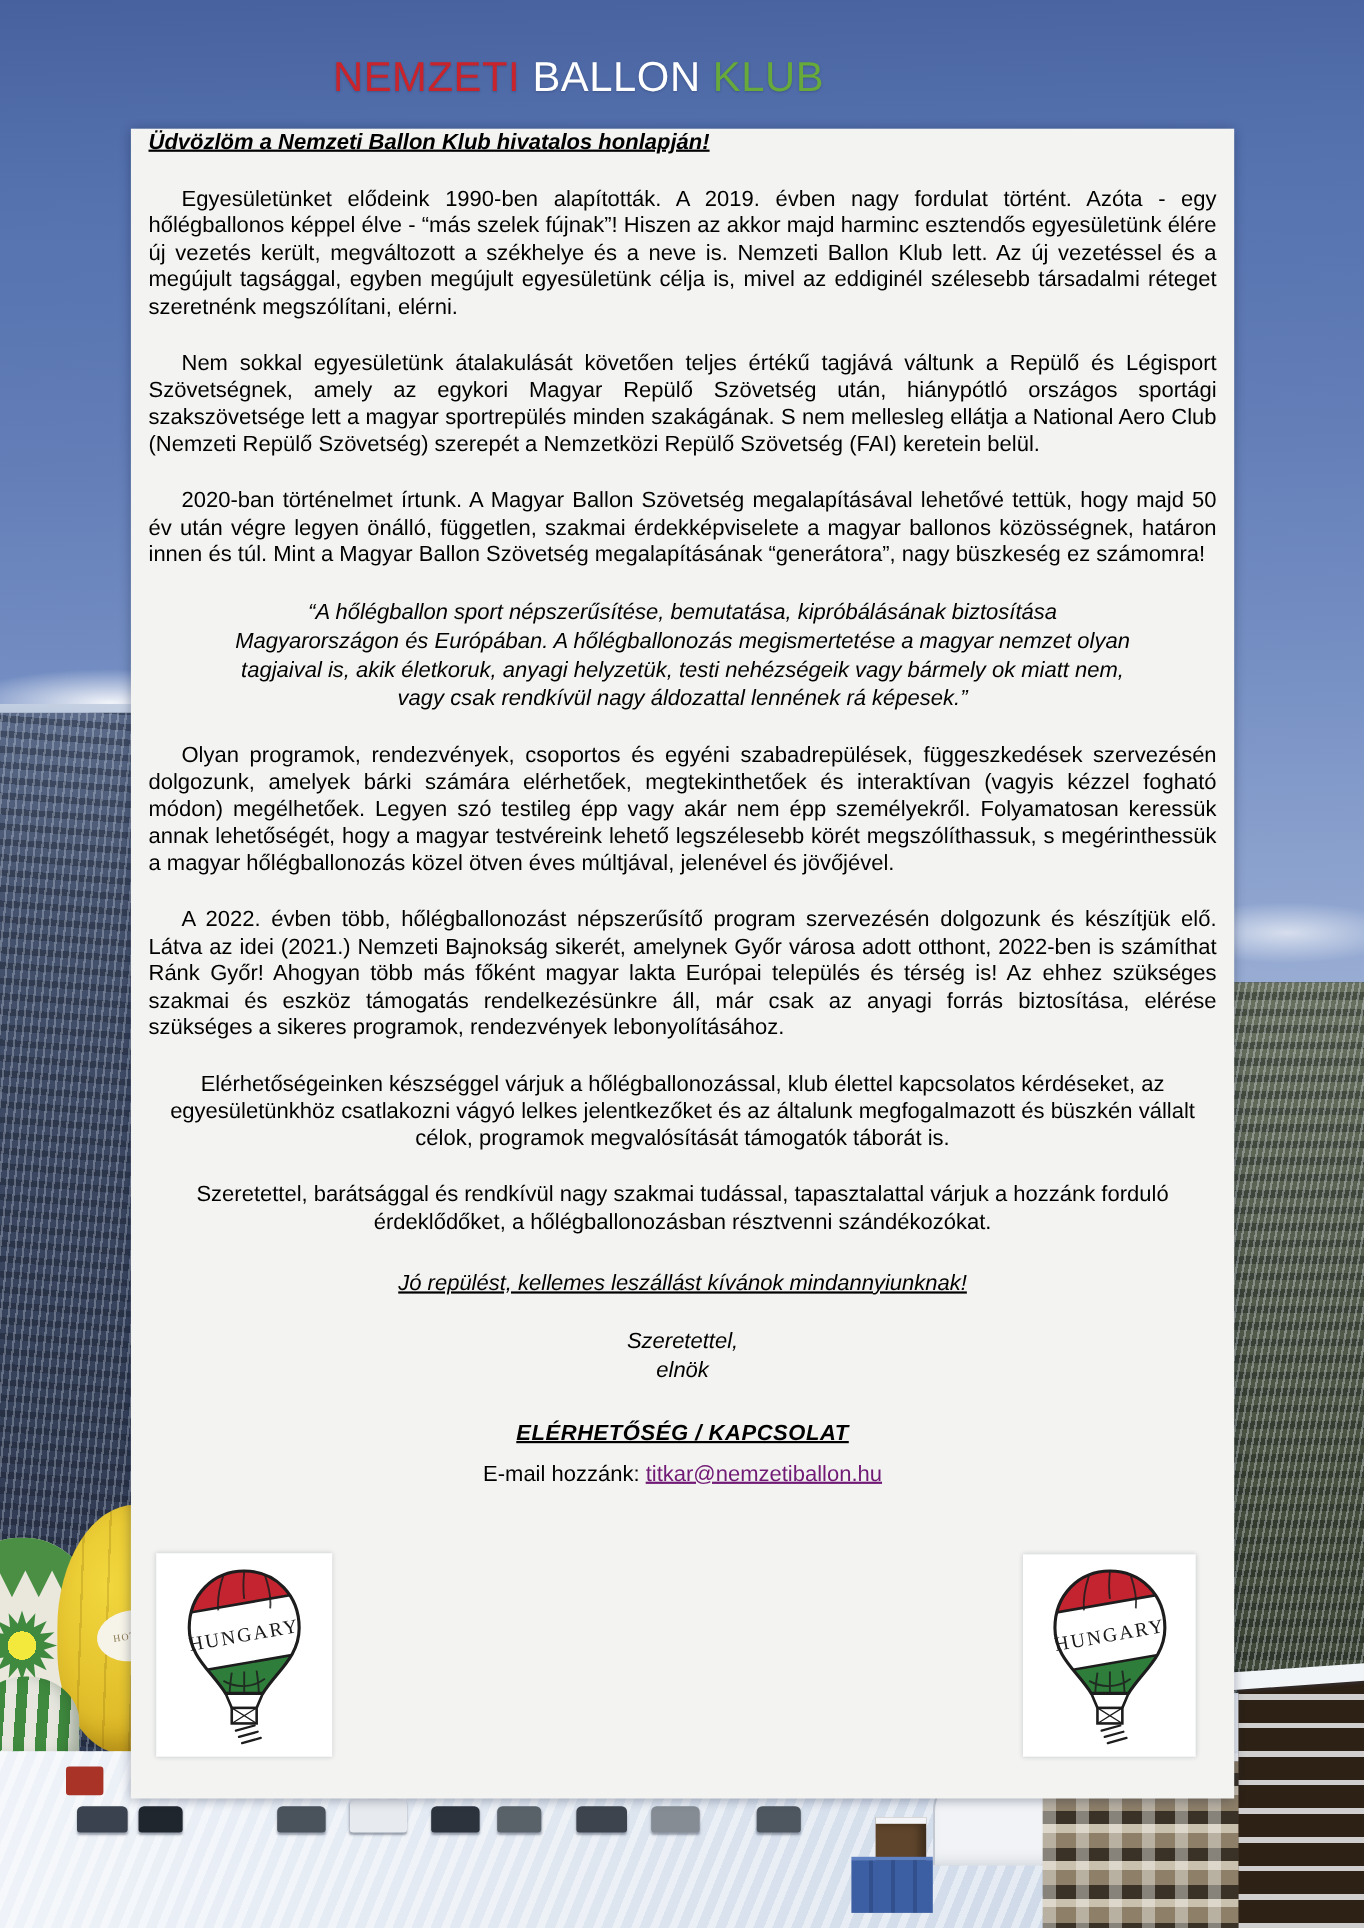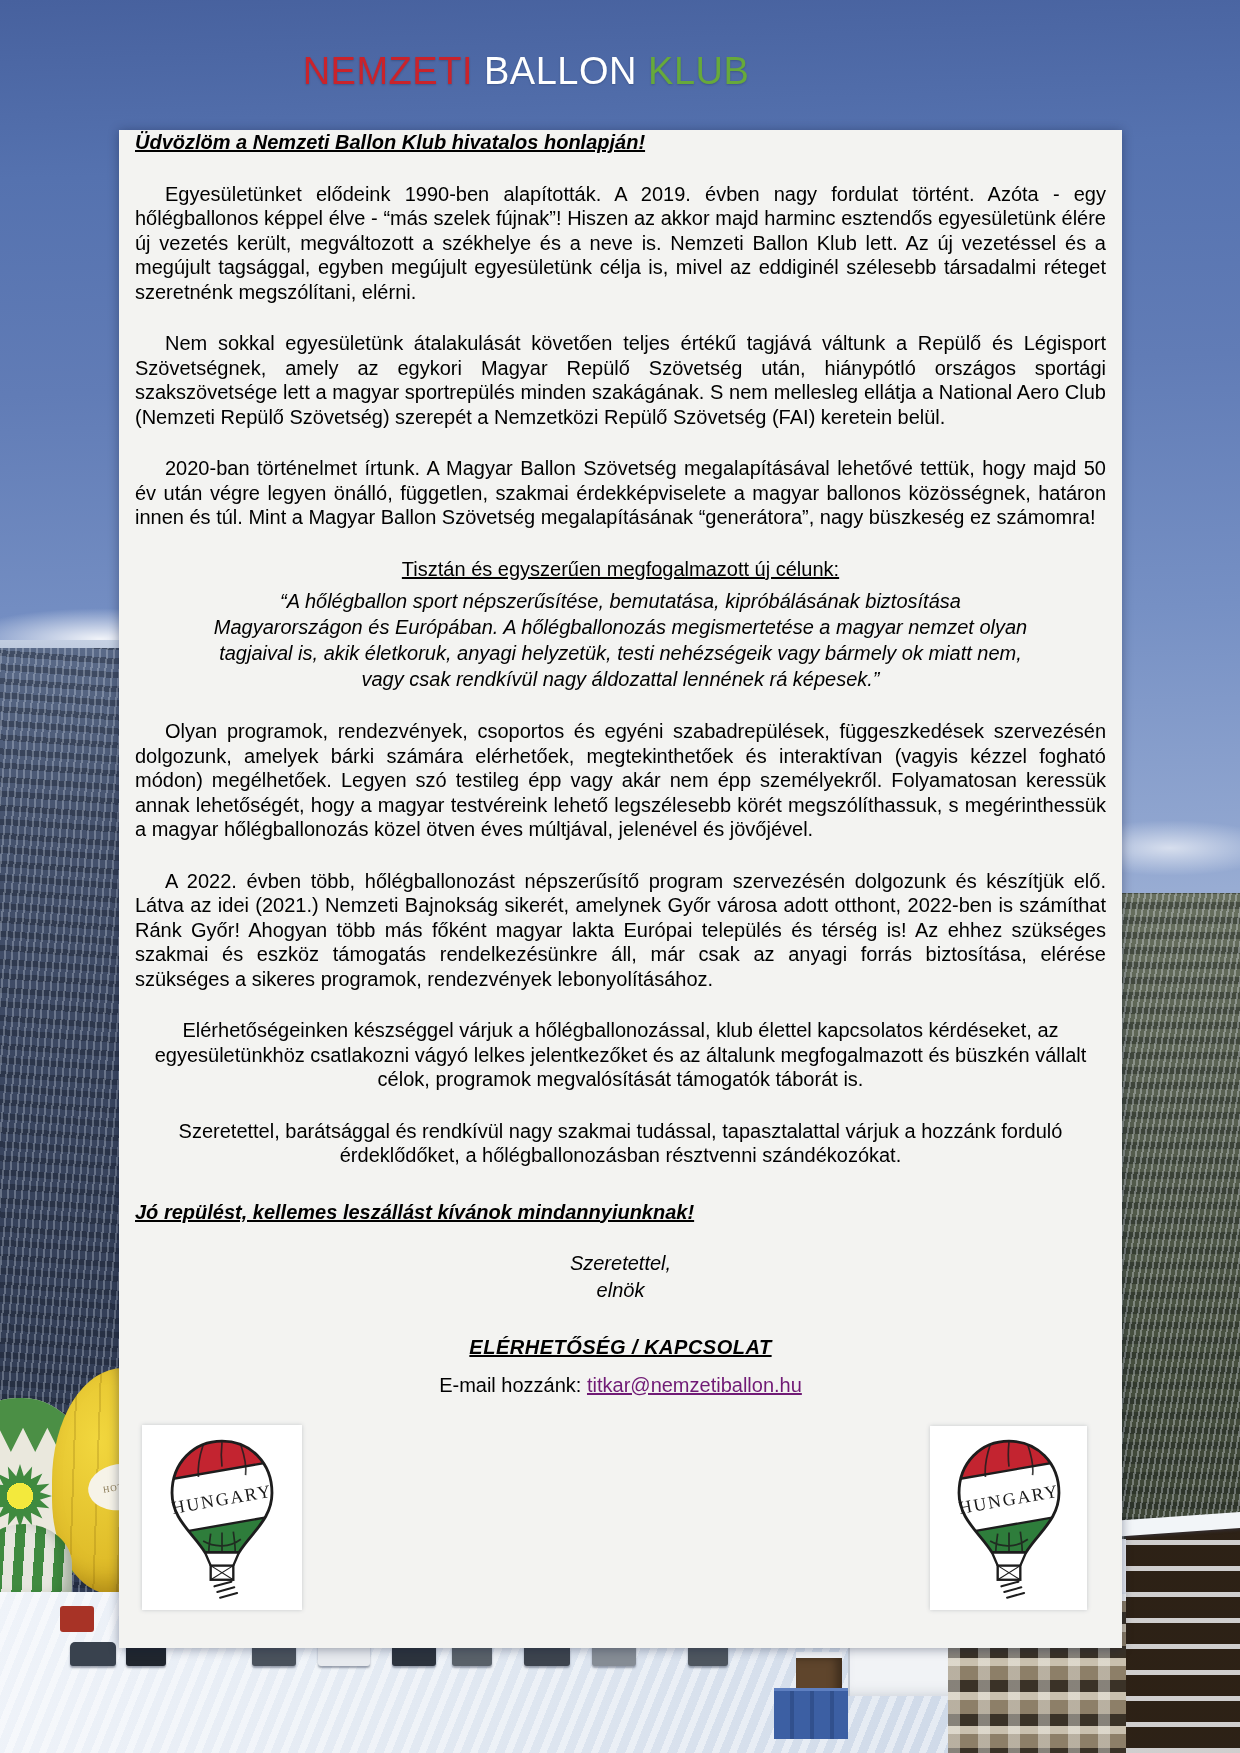--- a/index.html
+++ b/index.html
@@ -137,42 +137,42 @@
   
   .site-title {
     position:absolute; left:0; top:50px; width:1052px; text-align:center;
     font-size:38px; font-weight:400; letter-spacing:.5px; z-index:4;
     text-shadow:0 1px 2px rgba(20,30,60,.25);
   }
   .tp1 { color:#c9232b; } .tp2 { color:#ffffff; } .tp3 { color:#67a93b; }
 
   
   .card {
-    position:absolute; left:119px; top:130px; width:1003px; min-height:1518px;
+    position:absolute; left:119px; top:117px; width:1003px; min-height:1518px;
     background:#f3f3f1; z-index:5; box-shadow:0 1px 10px rgba(15,25,55,.4);
     box-sizing:border-box; padding:0 16px 36px 16px;
   }
   .card p { font-size:20px; line-height:24.5px; margin:0 0 27px 0; }
   .welcome {
     font-size:20px; font-weight:bold; font-style:italic; text-decoration:underline;
     margin:30px 0 26px 0; line-height:25px;
   }
   .justify { text-align:justify; text-indent:30px; }
   .centerp { text-align:center; }
   .goal-heading {
     text-align:center; text-decoration:underline; font-size:20px;
     margin:10px 0 7px 0 !important; line-height:25px;
   }
   .goal-quote {
     text-align:center; font-style:italic; line-height:26px !important;
     padding:0 70px; margin-bottom:27px !important;
   }
   .farewell {
-    font-style:italic; text-decoration:underline;
-    margin:32px 0 0 0 !important; line-height:25px;font-weight:bold;
+    text-align:center; font-style:italic; text-decoration:underline;
+    margin:32px 0 0 0 !important; line-height:25px;
   }
   .signature { text-align:center; font-style:italic; font-size:20px; line-height:27px; margin-top:26px; }
   .contact-heading {
     text-align:center; font-weight:bold; font-style:italic; text-decoration:underline;
     font-size:21px; letter-spacing:.5px; margin:31px 0 13px 0 !important; line-height:27px;
   }
   .contact-line { text-align:center; font-size:20px; line-height:25px; margin:0 0 8px 0 !important; }
   .email-link { color:#701a75; text-decoration:underline; }
 
   
@@ -235,21 +235,20 @@
   </div>
 
   <div class="card">
 
     <p class="welcome">Üdvözlöm a Nemzeti Ballon Klub hivatalos honlapján!</p>
 
     <p class="justify">Egyesületünket elődeink 1990-ben alapították. A 2019. évben nagy fordulat történt. Azóta - egy hőlégballonos képpel élve - “más szelek fújnak”! Hiszen az akkor majd harminc esztendős egyesületünk élére új vezetés került, megváltozott a székhelye és a neve is. Nemzeti Ballon Klub lett. Az új vezetéssel és a megújult tagsággal, egyben megújult egyesületünk célja is, mivel az eddiginél szélesebb társadalmi réteget szeretnénk megszólítani, elérni.</p>
     <p class="justify">Nem sokkal egyesületünk átalakulását követően teljes értékű tagjává váltunk a Repülő és Légisport Szövetségnek, amely az egykori Magyar Repülő Szövetség után, hiánypótló országos sportági szakszövetsége lett a magyar sportrepülés minden szakágának. S nem mellesleg ellátja a National Aero Club (Nemzeti Repülő Szövetség) szerepét a Nemzetközi Repülő Szövetség (FAI) keretein belül.</p>
     <p class="justify">2020-ban történelmet írtunk. A Magyar Ballon Szövetség megalapításával lehetővé tettük, hogy majd 50 év után végre legyen önálló, független, szakmai érdekképviselete a magyar ballonos közösségnek, határon innen és túl. Mint a Magyar Ballon Szövetség megalapításának “generátora”, nagy büszkeség ez számomra!</p>
 
-    <p class="goal-heading">Tisztán és egyszerűen megfogalmazott új célunk:</p>
     <p class="goal-quote">“A hőlégballon sport népszerűsítése, bemutatása, kipróbálásának biztosítása Magyarországon és Európában. A hőlégballonozás megismertetése a magyar nemzet olyan tagjaival is, akik életkoruk, anyagi helyzetük, testi nehézségeik vagy bármely ok miatt nem, vagy csak rendkívül nagy áldozattal lennének rá képesek.”</p>
 
     <p class="justify">Olyan programok, rendezvények, csoportos és egyéni szabadrepülések, függeszkedések szervezésén dolgozunk, amelyek bárki számára elérhetőek, megtekinthetőek és interaktívan (vagyis kézzel fogható módon) megélhetőek. Legyen szó testileg épp vagy akár nem épp személyekről. Folyamatosan keressük annak lehetőségét, hogy a magyar testvéreink lehető legszélesebb körét megszólíthassuk, s megérinthessük a magyar hőlégballonozás közel ötven éves múltjával, jelenével és jövőjével.</p>
     <p class="justify">A 2022. évben több, hőlégballonozást népszerűsítő program szervezésén dolgozunk és készítjük elő. Látva az idei (2021.) Nemzeti Bajnokság sikerét, amelynek Győr városa adott otthont, 2022-ben is számíthat Ránk Győr! Ahogyan több más főként magyar lakta Európai település és térség is! Az ehhez szükséges szakmai és eszköz támogatás rendelkezésünkre áll, már csak az anyagi forrás biztosítása, elérése szükséges a sikeres programok, rendezvények lebonyolításához.</p>
     <p class="centerp">Elérhetőségeinken készséggel várjuk a hőlégballonozással, klub élettel kapcsolatos kérdéseket, az egyesületünkhöz csatlakozni vágyó lelkes jelentkezőket és az általunk megfogalmazott és büszkén vállalt célok, programok megvalósítását támogatók táborát is.</p>
     <p class="centerp">Szeretettel, barátsággal és rendkívül nagy szakmai tudással, tapasztalattal várjuk a hozzánk forduló érdeklődőket, a hőlégballonozásban résztvenni szándékozókat.</p>
 
     <p class="farewell">Jó repülést, kellemes leszállást kívánok mindannyiunknak!</p>
 
     <div class="signature">

